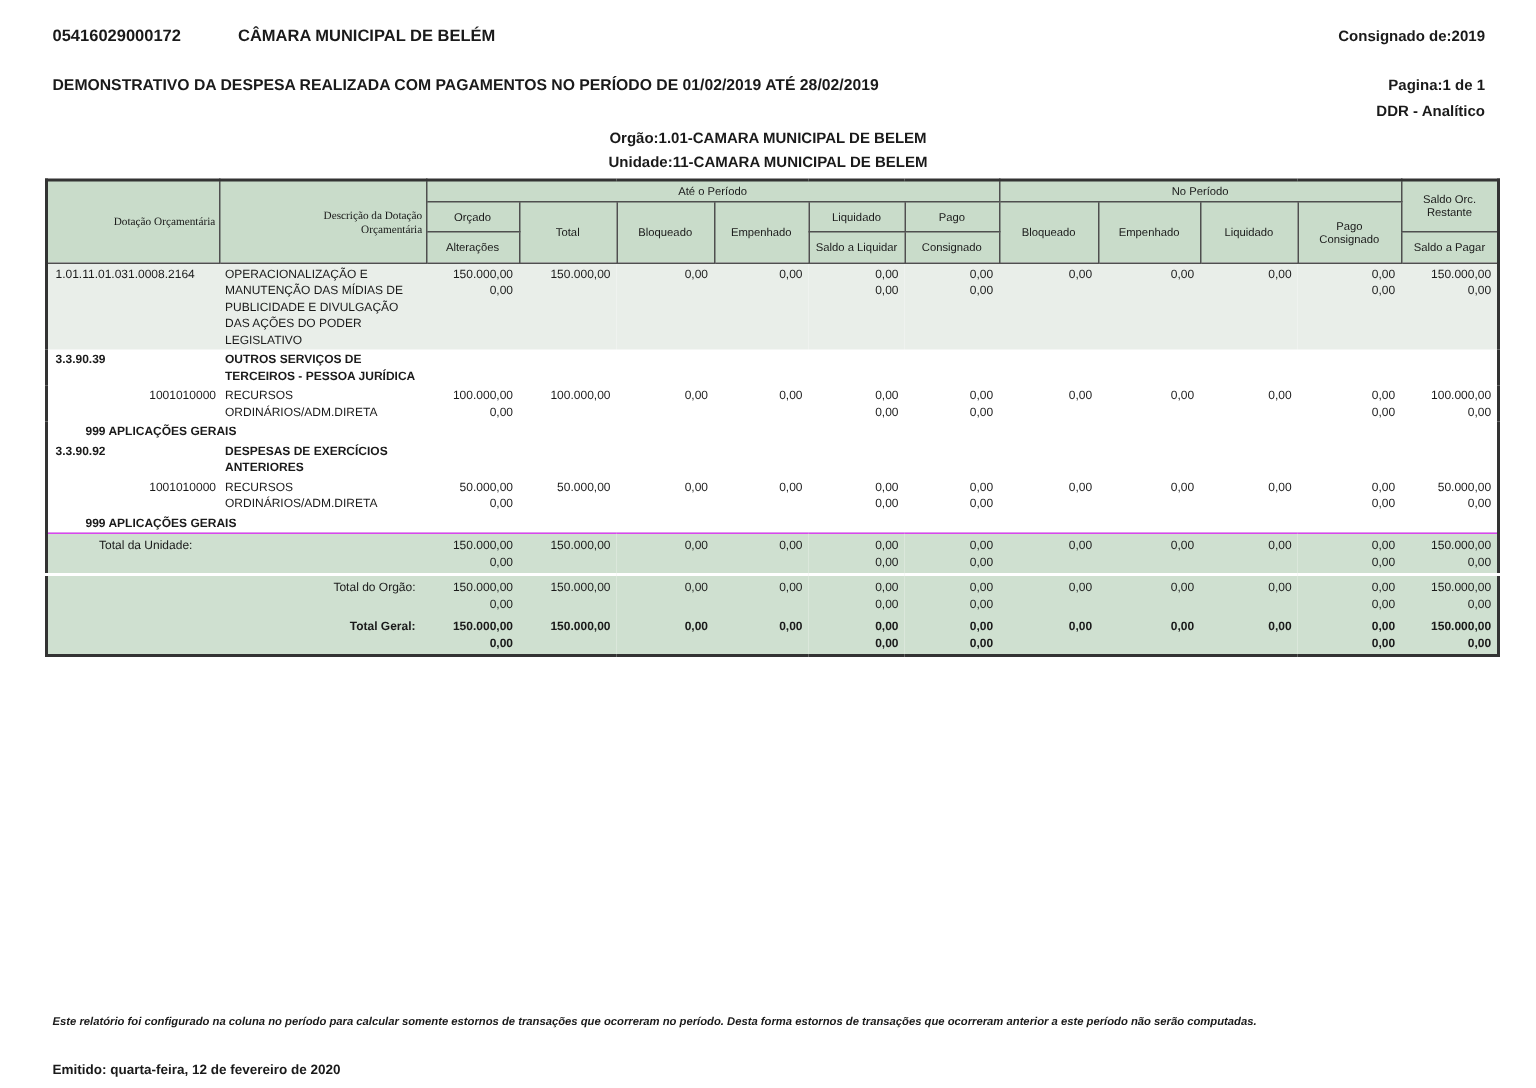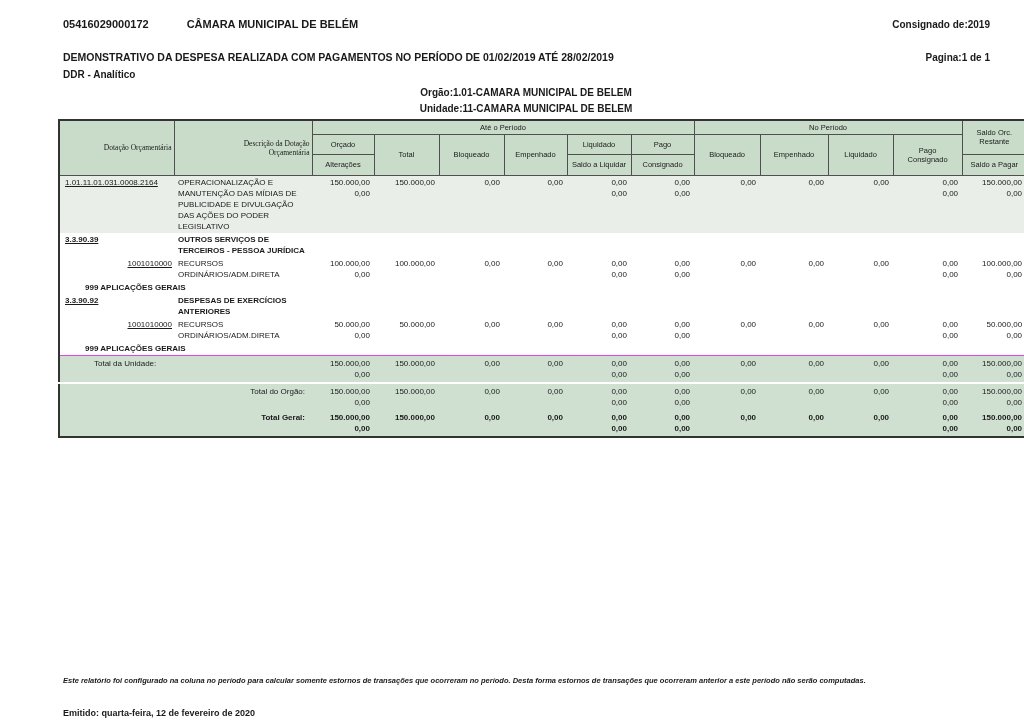--- a/index.html
+++ b/index.html
@@ -2,30 +2,30 @@
 <html style="--hdr-green: #c9dcca; --total-green: #cfe0d0; --row-shade: #e9eee9;"><head>
 <meta charset="utf-8">
 <style>
   * { box-sizing: border-box; margin: 0; padding: 0; }
   html, body { width: 1024px; height: 725px; overflow: hidden; }
   body {
     background: #ffffff;
     font-family: "Liberation Sans", sans-serif;
     color: #1a1a1a;
   }
-  .page { width: 1024px; height: 725px; padding-top: 18px; position: relative; padding-left: 28px; }
+  .page { width: 1024px; height: 725px; padding-top: 18px; position: relative; }
 
   
   .hline { margin-left: 35px; margin-right: 34px; display: flex; align-items: baseline; }
   .hline1 { font-size: 11px; font-weight: bold; }
   .hline1 .entity { margin-left: 38px; }
   .hline1 .right { margin-left: auto; font-size: 10px; }
   .hline2 { margin-top: 21px; font-size: 10.5px; font-weight: bold; }
   .hline2 .right { margin-left: auto; font-size: 10px; }
-  .hline3 { margin-top: 6px; font-size: 10px; font-weight: bold; }
+  .hline3 { margin-top: 6px; font-size: 10px; font-weight: bold; justify-content: flex-end; }
   .centerline { text-align: center; font-size: 10px; font-weight: bold; margin-top: 5px; }
   .centerline.first { margin-top: 7px; }
 
   
   table.report {
     margin: 5px 0 0 30px;
     width: 968px;
     border-collapse: collapse;
     table-layout: fixed;
     border: 2px solid #333333;
@@ -46,21 +46,21 @@
   thead tr.h3 th { height: 21px; }
   thead th.left-col { text-align: right; padding-left: 5px; font-family: Liberation Serif, serif; }
   tbody td {
     font-size: 8px;
     line-height: 11px;
     vertical-align: top;
     padding: 1px 0;
   }
   tr.shade td { background: var(--row-shade, #e9eee9); }
   tr.section td, tr.note td { font-weight: bold; }
-  .code-cell { padding-left: 5px !important; white-space: nowrap; text-decoration: underline; }
+  .code-cell { padding-left: 5px !important; white-space: nowrap; }
   .code-right { text-align: right; padding-right: 2px !important; padding-left: 0 !important; }
   .desc-cell { padding-left: 4px !important; white-space: pre-line; }
   .note-cell { padding-left: 25px !important; white-space: nowrap; }
   td.num { text-align: right; padding-right: 4px; }
   tr.total td { background: var(--total-green, #cfe0d0); padding-top: 2px; padding-bottom: 2px; }
   tr.total .label-cell { font-size: 8px; }
   .lab-left { text-align: left; padding-left: 34px !important; }
   .lab-right { text-align: right; padding-right: 7px !important; }
   tr.sep-dark td { border-top: 1px solid #d946ef; }
   tr.sep-white td { border-top: 2px solid #ffffff; }

